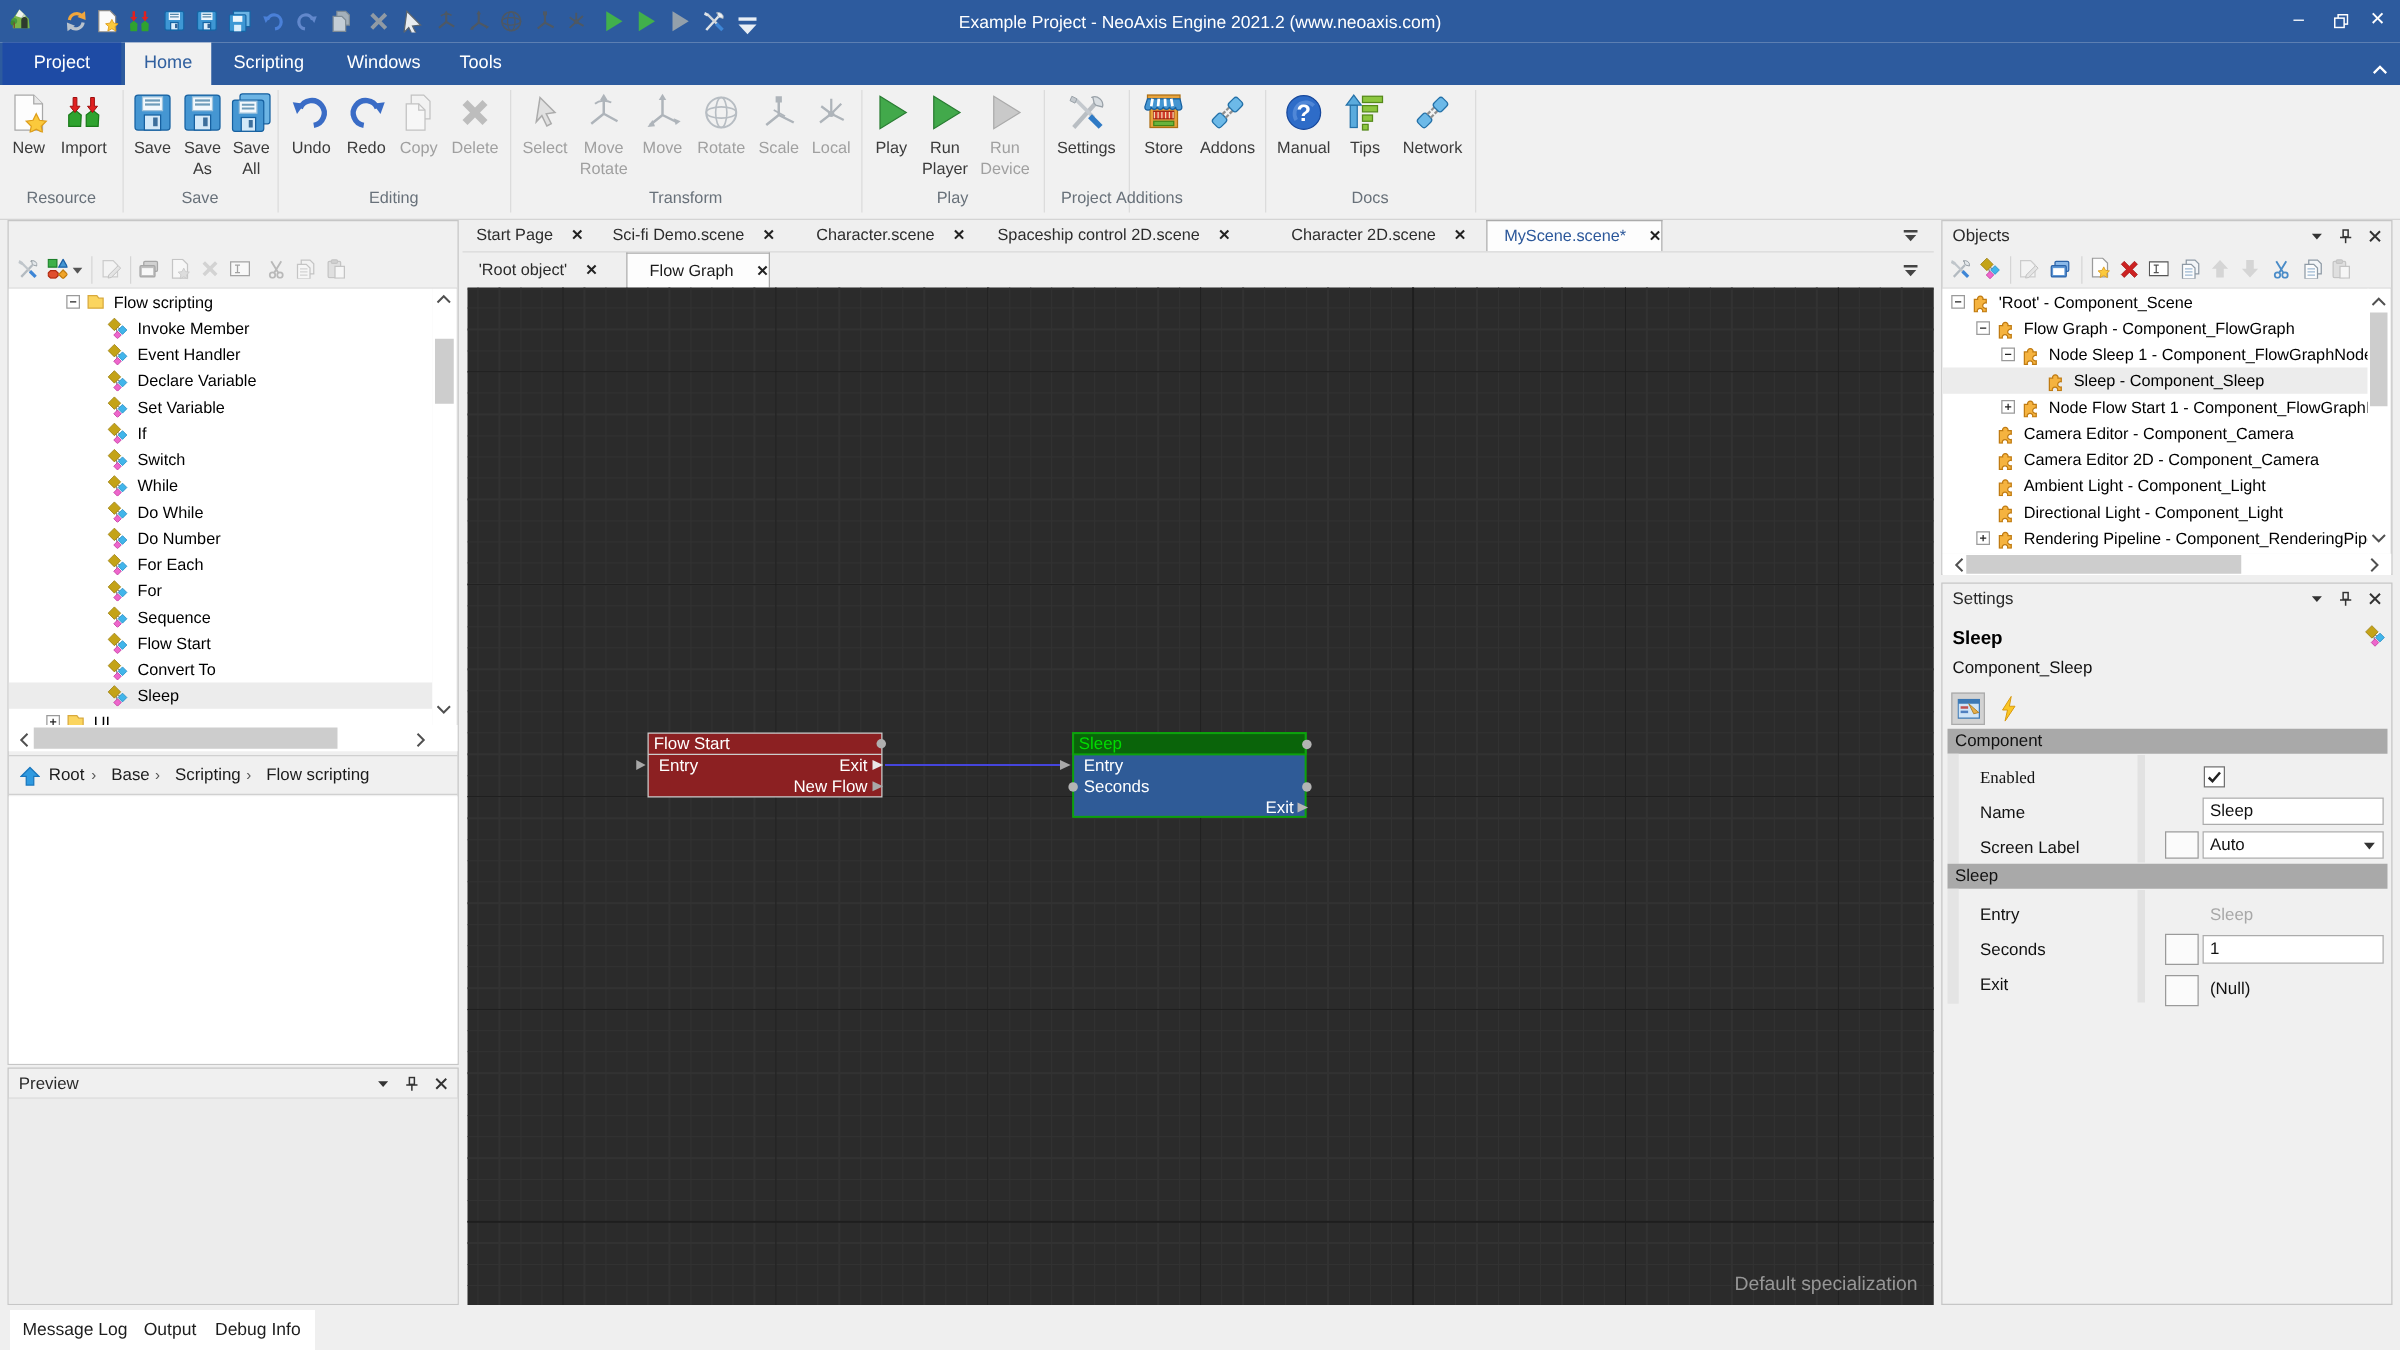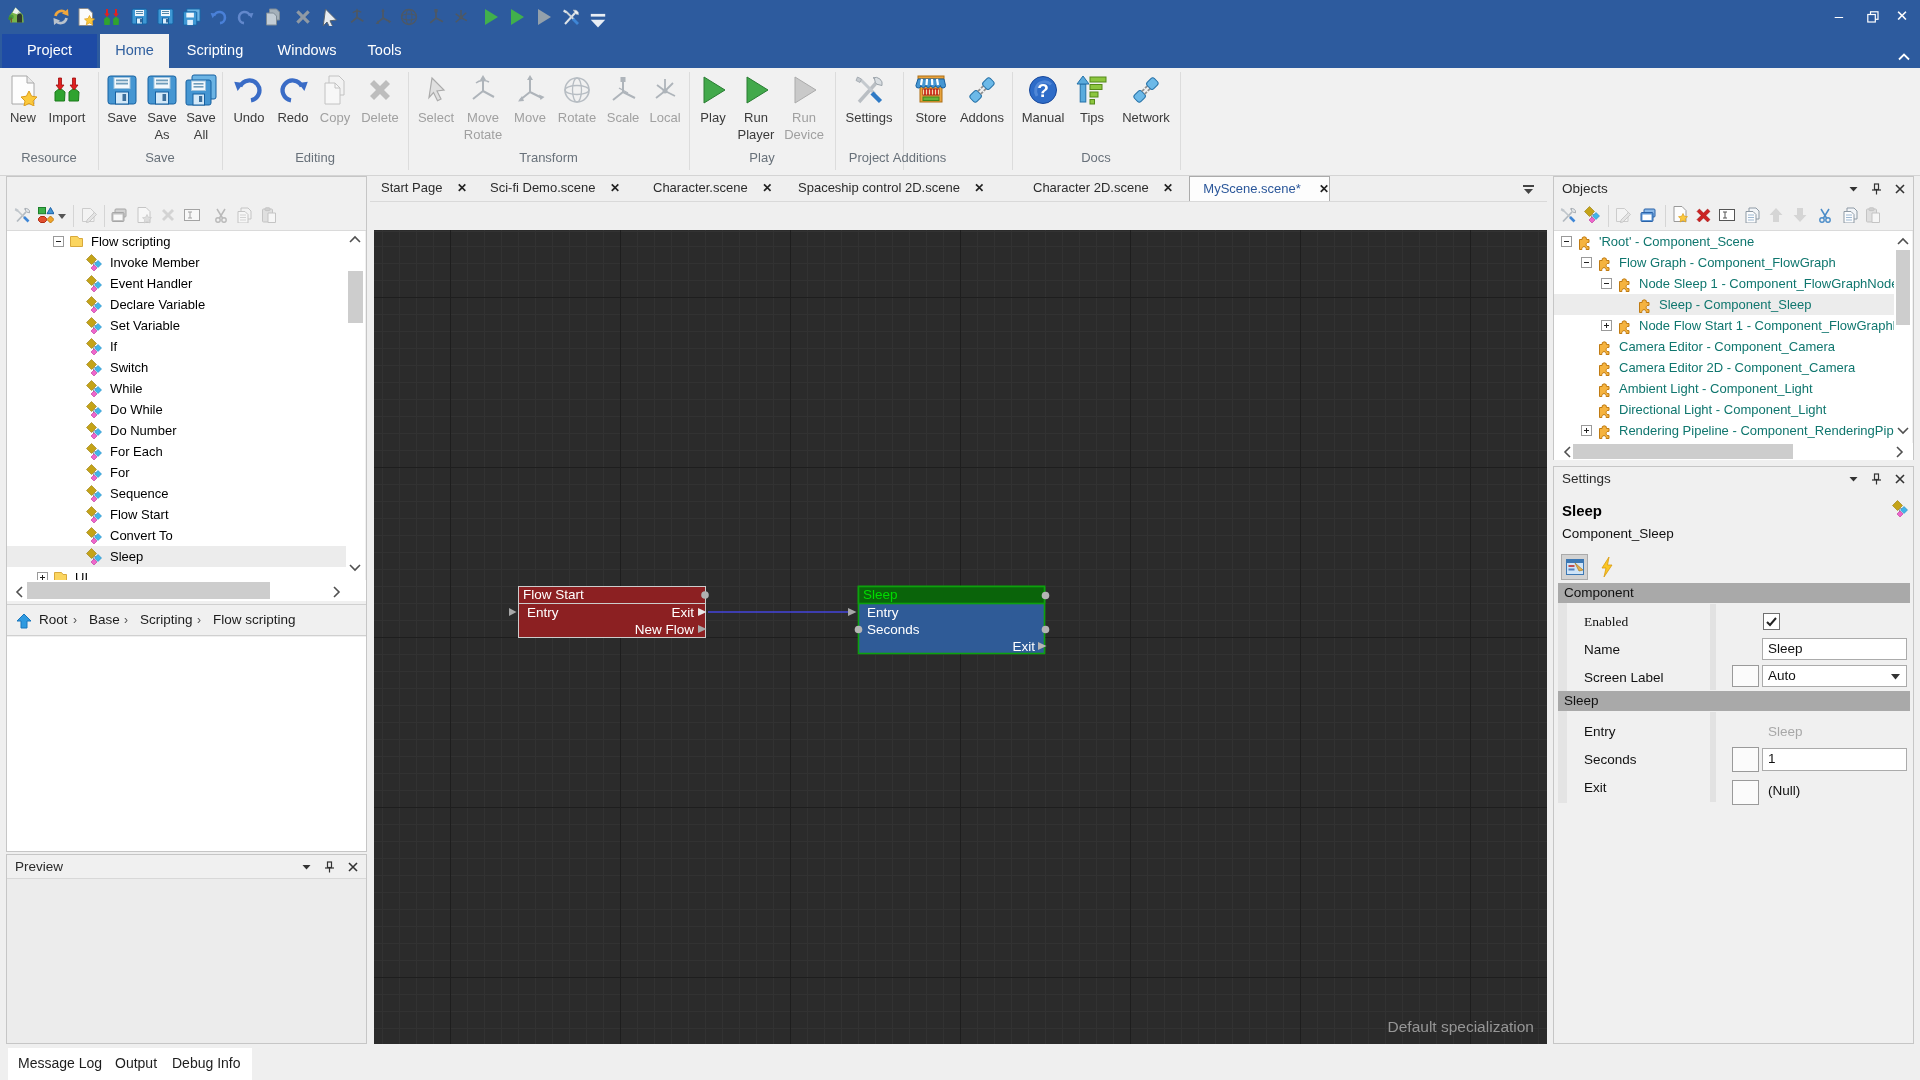--- a/index.html
+++ b/index.html
@@ -42,21 +42,21 @@
   .refbox { position:absolute; background:#fbfbfb; border:1px solid #9a9a9a; }
   
   .tab { position:absolute; font-size:13px; color:#2c2c2c; white-space:nowrap;text-align:right; }
   .tabx { color:#222; font-size:12px; font-weight:bold; }
   .rit { left:0; width:339px; }
   .rit .ci { position:absolute; left:79px; top:2px; width:17px; height:17px; }
   .rit span:not(.exp) { position:absolute; left:103px; }
   .rit.sel { background:#ececec; }
   .ti { }
   .crumbsep { position:absolute; top:8px; color:#555; font-size:12px; }
-  .otrow { position:absolute; left:0; height:21px; line-height:21px; font-size:13px; color:#0f766e; white-space:nowrap; width:341px; }
+  .otrow { position:absolute; left:0; height:21px; line-height:21px; font-size:13px; color:#000000; white-space:nowrap; width:341px; }
   .otrow svg.pz { position:absolute; top:3px; }
   .otrow span.lbl { position:absolute; }
   .gr { filter:grayscale(1) opacity(0.5); }
 </style>
 </head>
 <body>
 
 <svg width="0" height="0" style="position:absolute;">
   <defs>
     <g id="cicon">
@@ -146,20 +146,21 @@
       </g>
     <g id="foldersblue">
       <rect x="4" y="2" width="11" height="8" rx="1" fill="#8ab8e8" stroke="#2a62a8"></rect>
       <rect x="1" y="5.5" width="12" height="9" rx="1" fill="#5d97d6" stroke="#2a62a8"></rect>
       <rect x="2.5" y="7.5" width="9" height="5.5" fill="#ffffff"></rect>
     </g>
   </defs>
 </svg>
 
 <div id="titlebar">
+  <div id="titletext">Example Project - NeoAxis Engine 2021.2 (www.neoaxis.com)</div>
   <div id="qaticons">
     <svg class="qat" style="left:8px; top:6px;" width="24" height="22" viewBox="0 0 24 22">
       <polygon points="10,1 20,11 21,21 3,21 3,11" fill="#7ab648"></polygon>
       <polygon points="10,1 15,6 12,10 6,8" fill="#eef2ee"></polygon>
       <polygon points="15,6 17,8 13,11 12,10" fill="#c8d4c8"></polygon>
       <circle cx="4.5" cy="13.5" r="3.2" fill="#4a9a3e"></circle>
       <circle cx="3" cy="15.5" r="2.6" fill="#3e8a34"></circle>
       <rect x="3.8" y="15" width="1.5" height="6" fill="#7a5230"></rect>
       <path d="M12 13 a3.4 4 0 0 1 6.8 0 l0 8 -6.8 0 z" fill="#2e3a2e"></path>
     </svg>
@@ -753,20 +754,28 @@
     <div class="tab" style="left:283px; top:4px;">Character.scene&nbsp;&nbsp;&nbsp;&nbsp;<span class="tabx">✕</span></div>
     <div class="tab" style="left:428px; top:4px;">Spaceship control 2D.scene&nbsp;&nbsp;&nbsp;&nbsp;<span class="tabx">✕</span></div>
     <div class="tab" style="left:663px; top:4px;">Character 2D.scene&nbsp;&nbsp;&nbsp;&nbsp;<span class="tabx">✕</span></div>
     <div class="tab" style="left:819px; top:0px; width:141px; height:25px; background:#fdfdfd; border:1px solid #ababab; border-bottom:none; line-height:24px; padding-left:4px; color:#2b579a;">MyScene.scene*&nbsp;&nbsp;&nbsp;&nbsp;&nbsp;<span class="tabx">✕</span></div>
     <div style="position:absolute; right:12px; top:6px; width:13px; height:12px;"><svg width="13" height="12">
           <rect x="1" y="1" width="11" height="2" fill="#444"></rect>
           <polygon points="2,5 11,5 6.5,10" fill="#444"></polygon>
         </svg></div>
   </div>
   <div style="position:absolute; left:0; top:25px; width:1177px; height:1px; background:#d9d9d9;"></div>
+  <div id="tabrow2" style="position:absolute; left:0; top:26px; width:1177px; height:28px;">
+    <div class="tab" style="left:13px; top:6px;">'Root object'&nbsp;&nbsp;&nbsp;&nbsp;<span class="tabx">✕</span></div>
+    <div class="tab" style="left:131px; top:0px; width:115px; height:28px; background:#fdfdfd; border:1px solid #ababab; border-bottom:none; line-height:27px; padding-left:8px; color:#1a1a1a;">Flow Graph&nbsp;&nbsp;&nbsp;&nbsp;&nbsp;<span class="tabx">✕</span></div>
+    <div style="position:absolute; right:12px; top:8px; width:13px; height:12px;"><svg width="13" height="12">
+          <rect x="1" y="1" width="11" height="2" fill="#444"></rect>
+          <polygon points="2,5 11,5 6.5,10" fill="#444"></polygon>
+        </svg></div>
+  </div>
   <div id="canvas" style="position:absolute; left:4px; top:54px; width:1173px; height:814px; background:#2b2b2b;
     background-image:
       linear-gradient(to right, transparent, transparent),
       repeating-linear-gradient(to right, #1e1e1e 0 1px, transparent 1px 170px),
       repeating-linear-gradient(to bottom, #1e1e1e 0 1px, transparent 1px 170px),
       repeating-linear-gradient(to right, #323232 0 1px, transparent 1px 17px),
       repeating-linear-gradient(to bottom, #323232 0 1px, transparent 1px 17px);
     background-position: 0 0, 76px 0, 0 67px, 8px 0, 0 16px;">
     <svg width="1173" height="814" style="position:absolute;left:0;top:0;">
 

